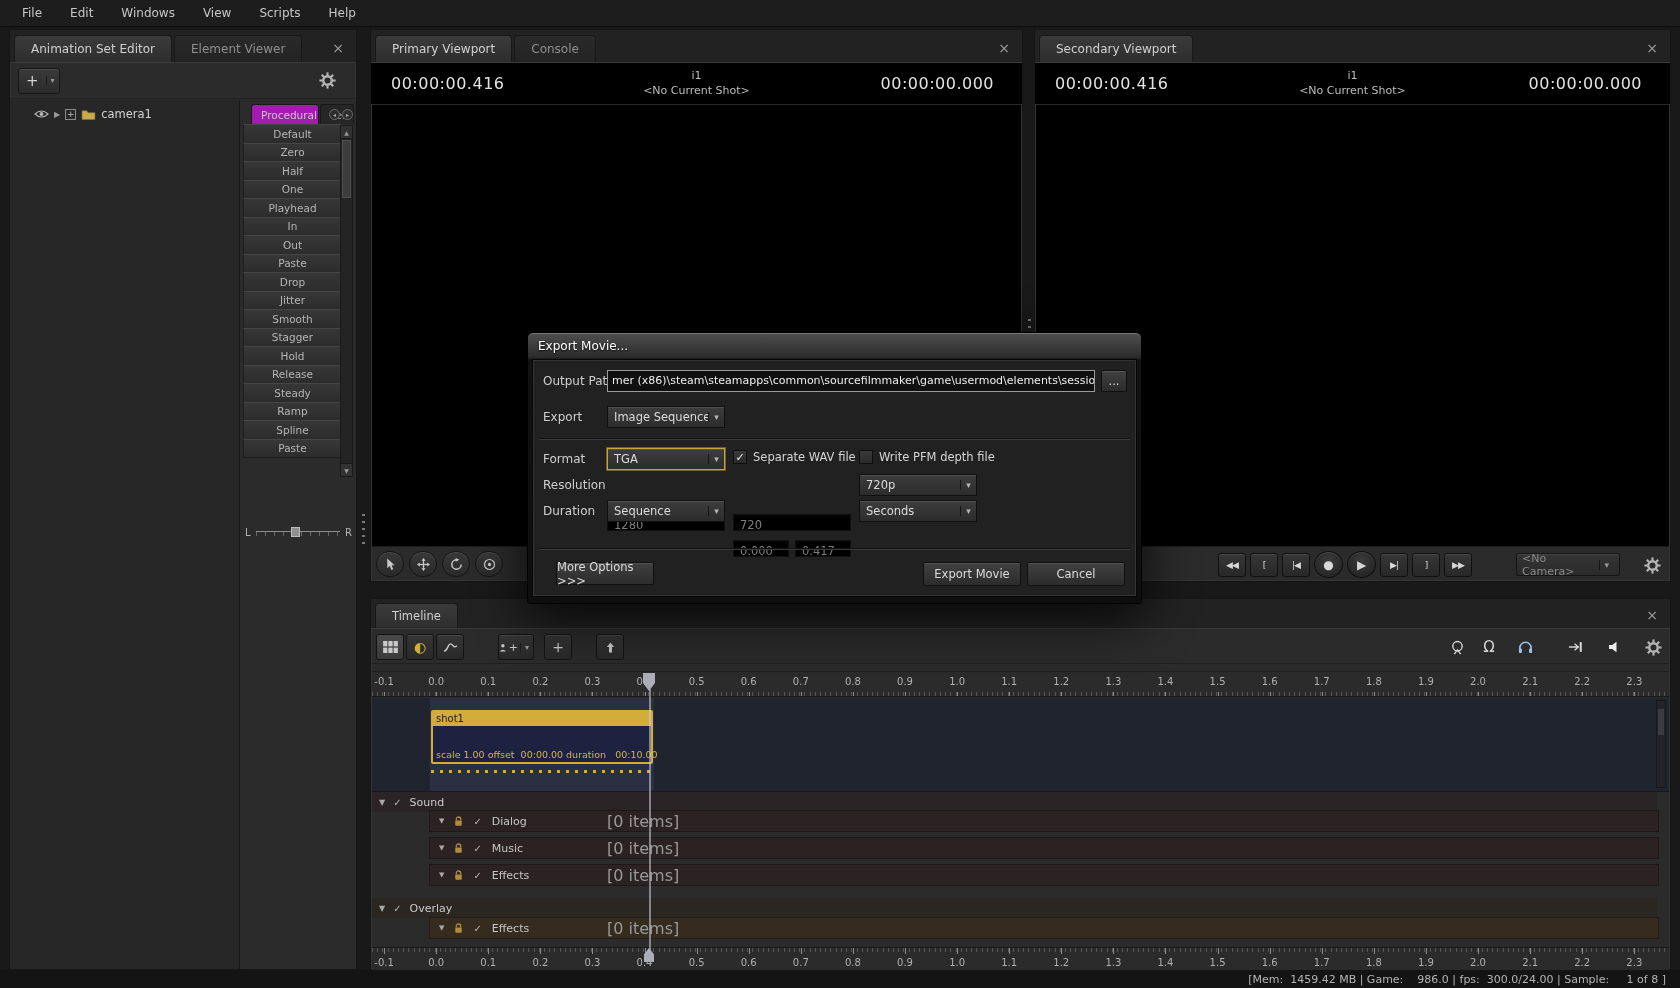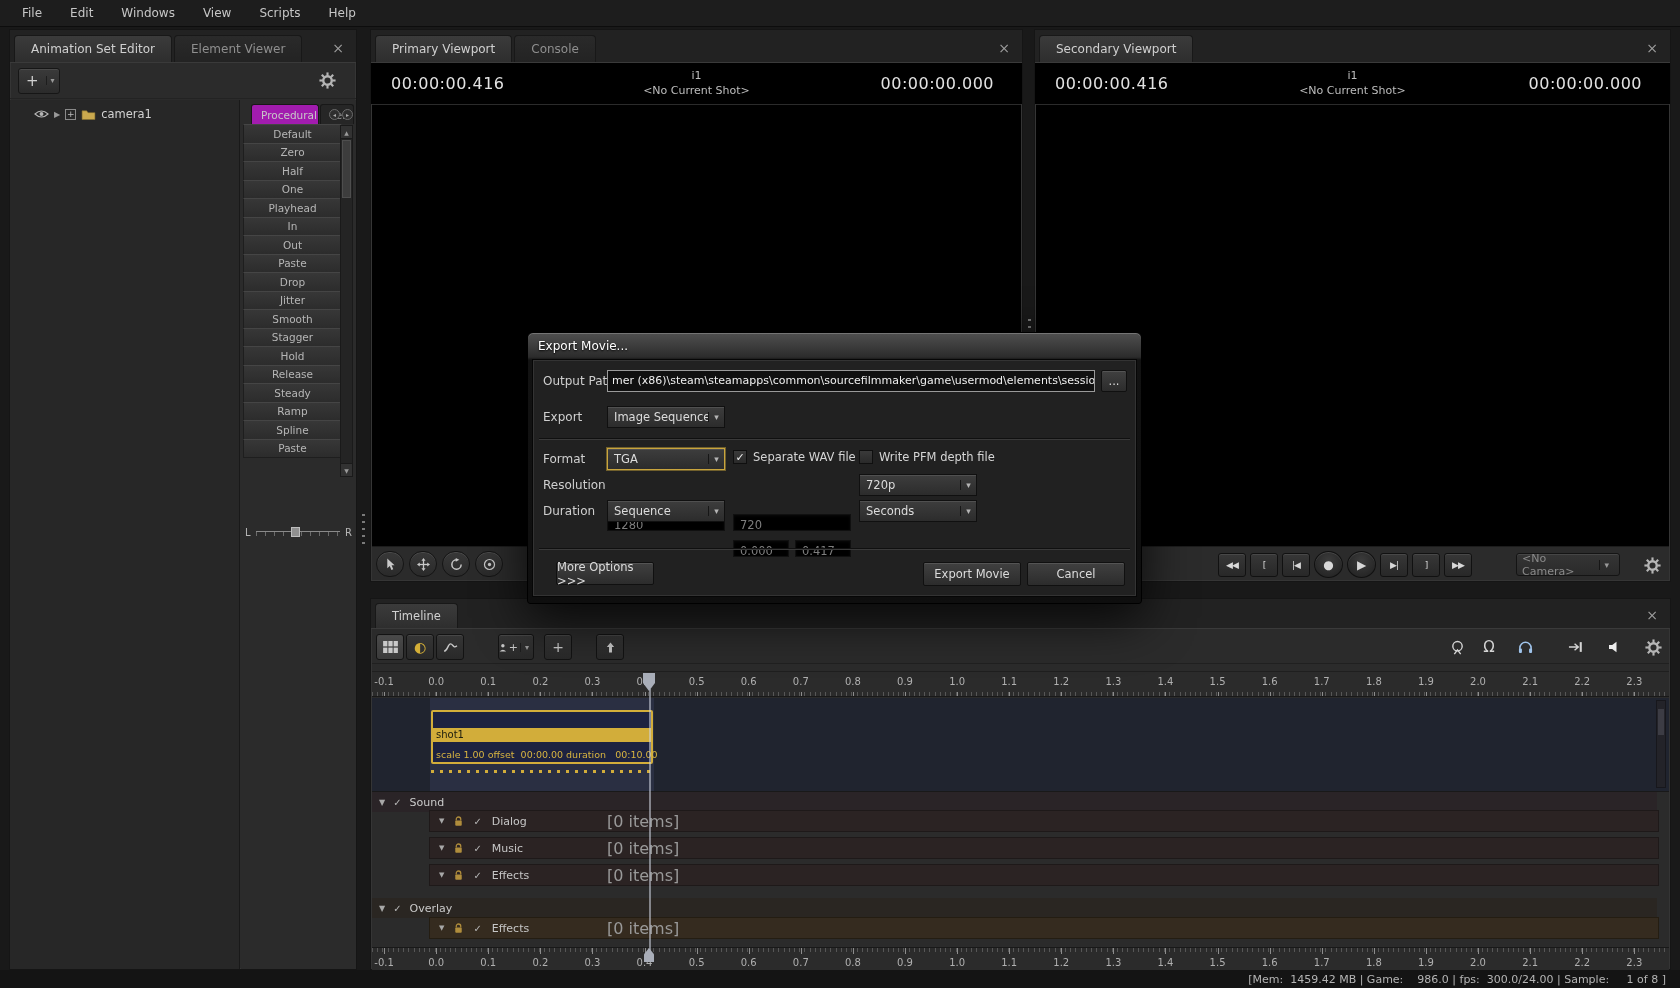--- a/index.html
+++ b/index.html
@@ -98,21 +98,21 @@
       background-size:100% 4px; background-repeat:no-repeat; background-position:0 0; background-color:#2b2b2b; }
   .ruler-cells { position:absolute; left:-14px; top:0; display:flex; }
   .tick { width:52.1px; text-align:center; font-size:10px; color:#b0b0b0; padding-top:4px; position:relative; height:26px; flex:none; }
   .tick::after { content:""; position:absolute; left:50%; bottom:0; width:1px; height:6px; background:#8d8d8d; }
   .ruler.bottom .tick { padding-top:9px; }
   .ruler.bottom .tick::after { bottom:auto; top:0; }
 
   #clip-band { position:absolute; left:1px; right:1px; top:99px; height:94px; background:#20242f; border-bottom:1px solid #191919; }
   #clip-selection { position:absolute; left:58px; width:224px; top:0; bottom:0; background:#2a2f42; }
   #shot-clip { position:absolute; left:59px; top:12px; width:222px; height:54px; border:2px solid #d2ad3a; background:#1d2240; border-radius:2px; }
-  .clip-header { height:14px; background:#d2ad3a; color:#20200f; font-size:10px; line-height:14px; padding-left:3px;margin-top:16px; }
+  .clip-header { height:14px; background:#d2ad3a; color:#20200f; font-size:10px; line-height:14px; padding-left:3px; }
   .clip-info { position:absolute; left:3px; bottom:2px; font-size:9.5px; color:#d8b440; white-space:pre; }
   #clip-dots { position:absolute; left:59px; top:72px; width:222px; height:3px;
       background:repeating-linear-gradient(90deg,#d2ad3a 0 3px,transparent 3px 9px); }
   #band-scroll { position:absolute; right:3px; top:2px; width:10px; bottom:3px; background:#232329; border:1px solid #17171c; }
   .band-thumb { position:absolute; top:8px; left:1px; right:1px; height:26px; background:#3c3c44; }
 
   .group-header { position:absolute; left:1px; right:13px; height:20px; display:flex; align-items:center; gap:8px; padding-left:7px; }
   #sound-header { top:193px; background:#2a2427; }
   #overlay-header { top:299px; background:#2a2622; }
   .tri { font-size:8px; color:#a8a8a8; }

